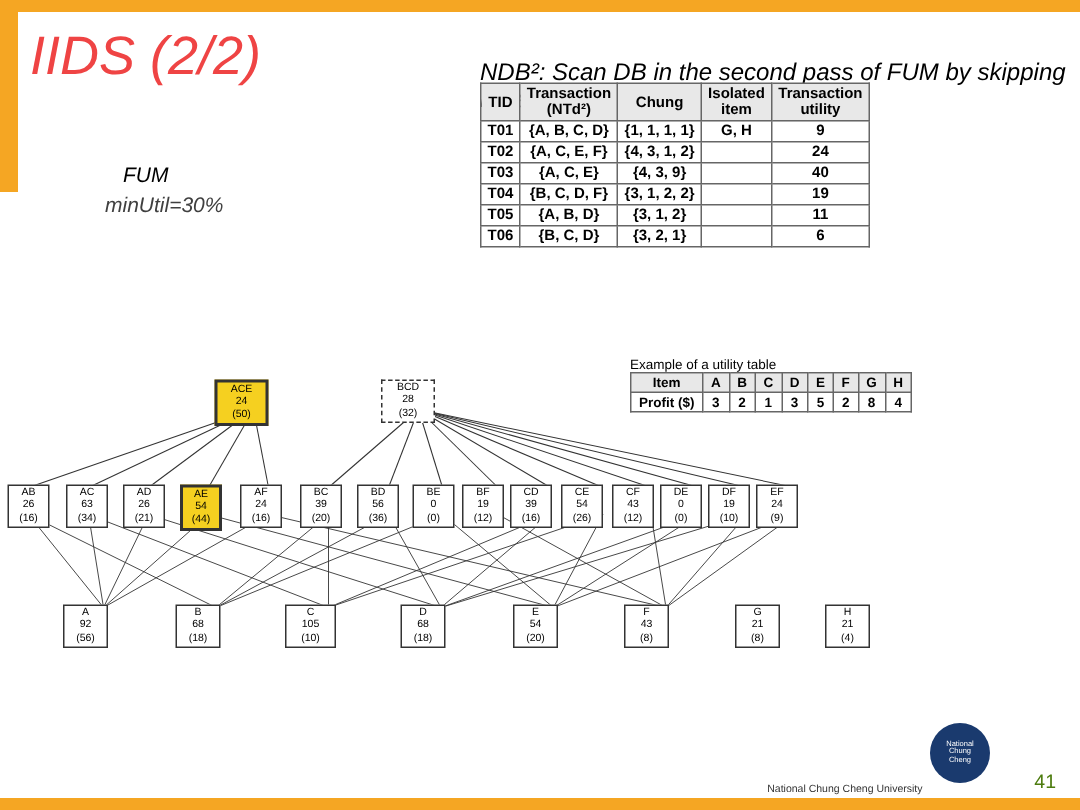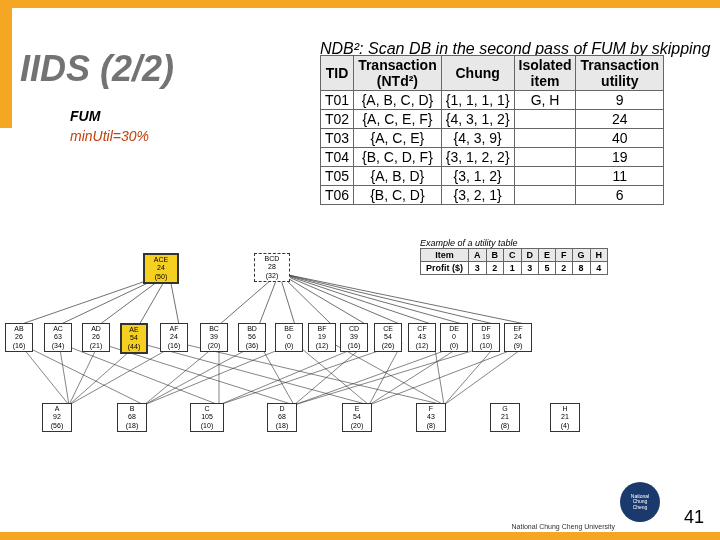--- a/index.html
+++ b/index.html
@@ -39,85 +39,83 @@
       height: 120px;
       background: #f5a623;
     }
 
     
     .title {
       position: absolute;
       top: 16px;
       left: 20px;
       font-size: 36px;
-      font-weight: bold;
-      color: #737373;
+      font-weight: normal;
+      color: #ef4444;
       font-style: italic;
-      margin-top: 32px;
     }
 
     
     .fum-label {
       position: absolute;
       top: 108px;
-      left: 70px;
+      left: 82px;
       font-size: 14px;
       font-style: italic;
       color: #000;
-      font-weight: bold;
     }
 
     
     .min-util {
       position: absolute;
       top: 128px;
       left: 70px;
       font-size: 14px;
       font-style: italic;
-      color: #c2410c;
+      color: #404040;
     }
 
     
     .ndb-desc {
       position: absolute;
       top: 40px;
       left: 320px;
       font-size: 16px;
       color: #000;
       font-style: italic;
     }
 
     
     .main-table {
       position: absolute;
       top: 55px;
       left: 320px;
       border-collapse: collapse;
-      font-size: 14px;
+      font-size: 10px;
       border-radius: 20px;
     }
     .main-table th, .main-table td {
       border: 1px solid #666;
       padding: 1px 4px;
       text-align: center;
       color: #000;
+      font-weight: bold;
     }
     .main-table th {
       background: #e8e8e8;
       font-weight: bold;
     }
 
     
     .utility-table-label {
       position: absolute;
       top: 238px;
       left: 420px;
       font-size: 9px;
       color: #000;
-      font-style: italic;
     }
     .utility-table {
       position: absolute;
       top: 248px;
       left: 420px;
       border-collapse: collapse;
       font-size: 9px;
     }
     .utility-table th, .utility-table td {
       border: 1px solid #666;
@@ -157,22 +155,22 @@
       width: 720px;
       height: 540px;
       pointer-events: none;
     }
 
     
     .page-num {
       position: absolute;
       bottom: 12px;
       right: 16px;
-      font-size: 18px;
-      color: #000000;
+      font-size: 13px;
+      color: #4d7c0f;
     }
 
     
     .logo-area {
       position: absolute;
       bottom: 18px;
       right: 60px;
       width: 40px;
       height: 40px;
       border-radius: 50%;

